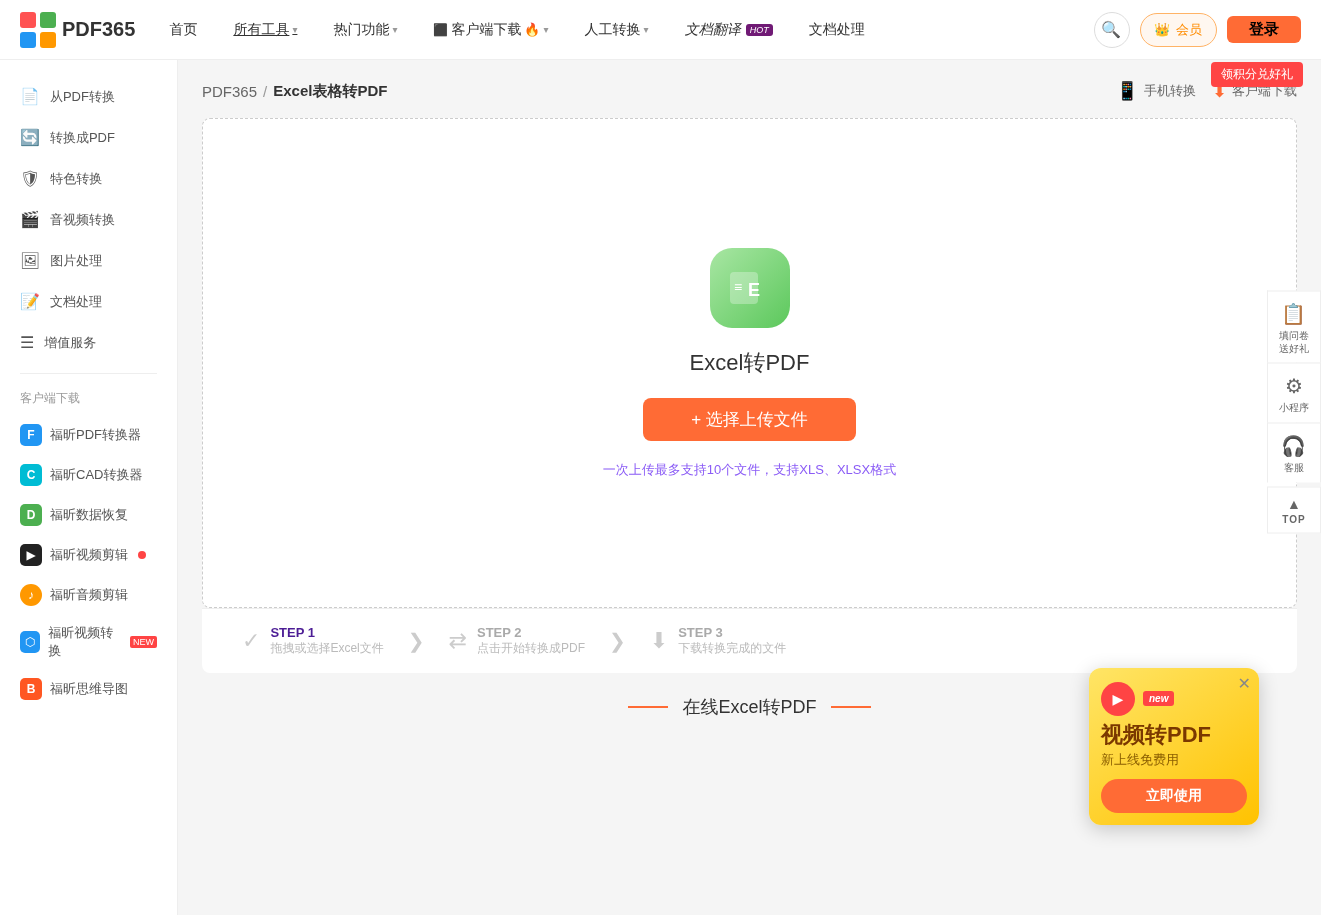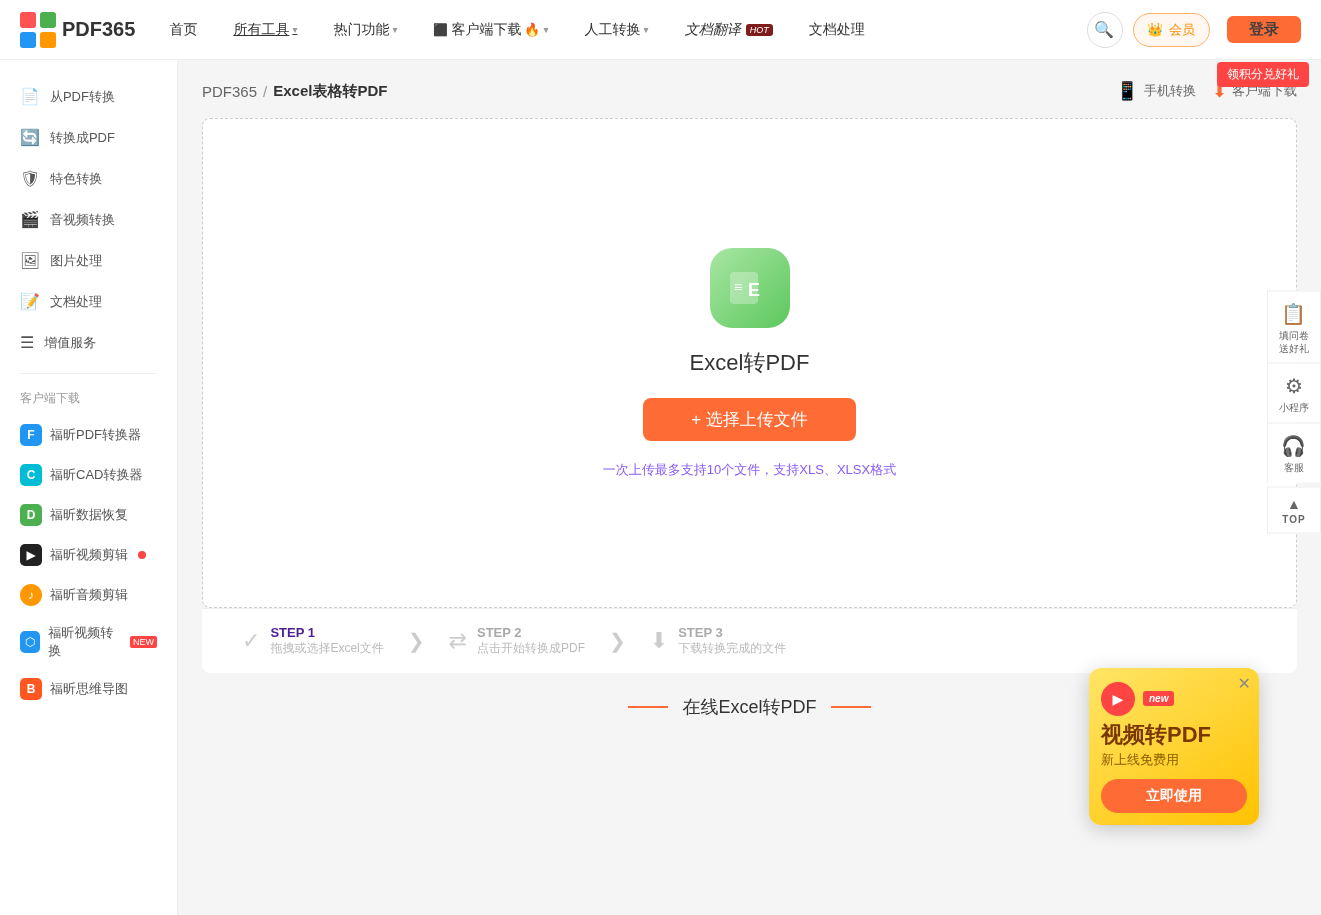--- a/index.html
+++ b/index.html
@@ -35,35 +35,35 @@
       <span>客户端下载</span>
       <span style="color:#ff4444;font-size:13px;">🔥</span>
       <span style="font-size:10px;color:#999;">▾</span>
     </span>
     <span style="padding:6px 10px;font-size:14px;color:#333;cursor:pointer;display:flex;align-items:center;gap:3px;">
         <span>人工转换</span>
         <span style="font-size:10px;color:#999;">▾</span>
       </span>
     <span style="padding:6px 10px;font-size:14px;color:#333;cursor:pointer;display:flex;align-items:center;gap:3px;font-style:italic;">
         <span>文档翻译</span>
-        <span style="background:#7f1d1d;color:#fff;font-size:9px;padding:1px 4px;border-radius:3px;margin-left:2px;">HOT</span>
+        <span style="background:#701a75;color:#fff;font-size:9px;padding:1px 4px;border-radius:3px;margin-left:2px;">HOT</span>
       </span>
     <span style="padding:6px 10px;font-size:14px;color:#333;cursor:pointer;">文档处理</span>
   </div>
 
   <div style="display:flex;align-items:center;gap:10px;">
     <button style="width:36px;height:36px;border-radius:50%;border:1px solid #ddd;background:#fff;cursor:pointer;display:flex;align-items:center;justify-content:center;font-size:16px;color:#666;">🔍</button>
     <button style="background:#fff7f0;border:1px solid #ffb366;color:#ff8c00;padding:7px 14px;border-radius:20px;cursor:pointer;font-size:13px;display:flex;align-items:center;gap:5px;">
       <span style="color:#ff8c00;">👑</span>
       <span>会员</span>
     </button>
-    <button style="background:#ff6b35;color:#404040;border:none;padding:4px 22px;border-radius:6px;cursor:pointer;font-size:15px;font-weight:bold;margin-left:7px;">登录</button>
-  </div>
-
-  <div style="position:absolute;right:12px;top:62px;background:#ff4444;color:#fff;font-size:12px;padding:4px 10px;border-radius:4px;cursor:pointer;z-index:200;">领积分兑好礼</div>
+    <button style="background:#ff6b35;color:#000000;border:none;padding:4px 22px;border-radius:6px;cursor:pointer;font-size:15px;font-weight:bold;">登录</button>
+  </div>
+
+  <div style="position:absolute;right:18px;top:62px;background:#ff4444;color:#fff;font-size:12px;padding:4px 10px;border-radius:4px;cursor:pointer;z-index:200;">领积分兑好礼</div>
 </nav>
 
 <div style="display:flex;min-height:855px;">
 
   <aside style="width:178px;background:#fff;border-right:1px solid #eee;padding:16px 0;flex-shrink:0;">
     <div style="display:flex;align-items:center;gap:10px;padding:11px 20px;font-size:13px;color:#555;cursor:pointer;">
       <span style="font-size:16px;">📄</span>
       <span>从PDF转换</span>
     </div>
     <div style="display:flex;align-items:center;gap:10px;padding:11px 20px;font-size:13px;color:#555;cursor:pointer;">

